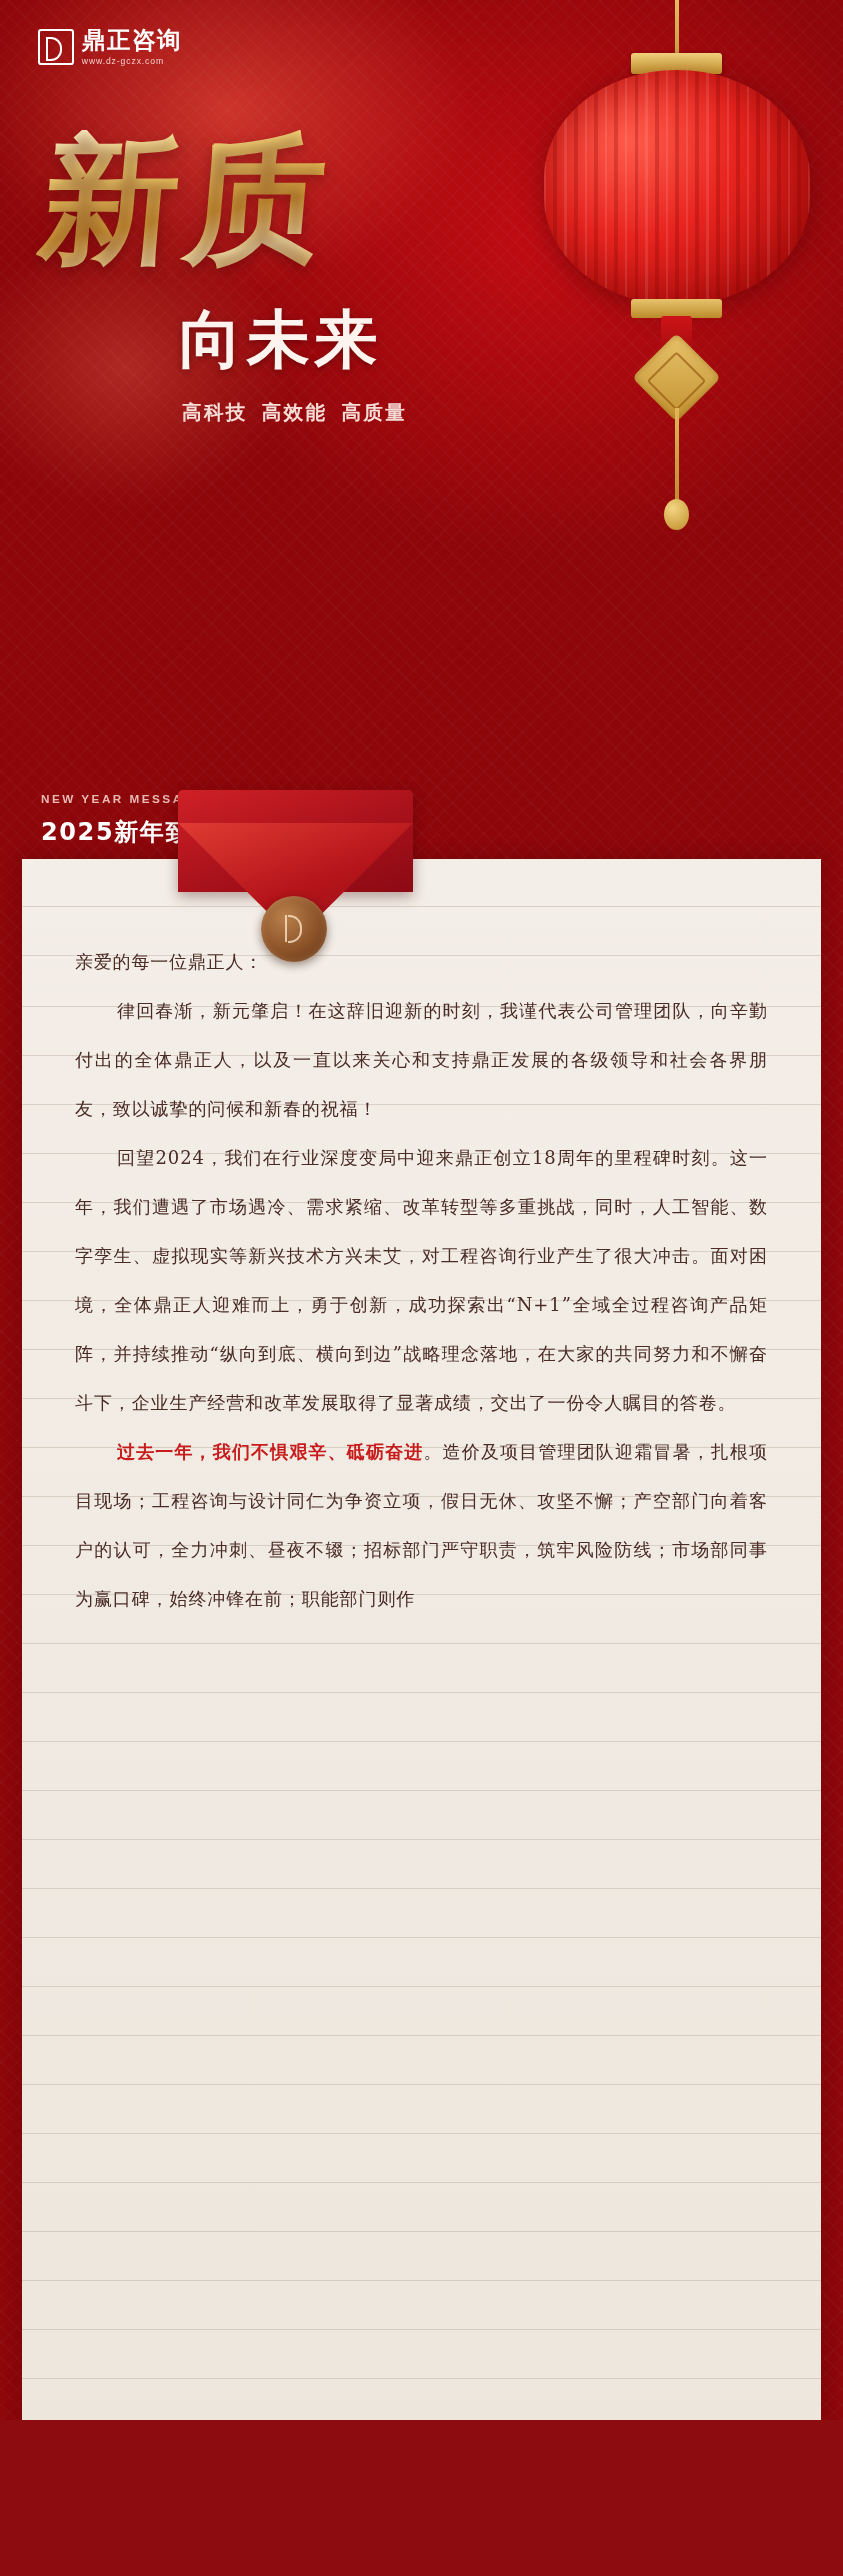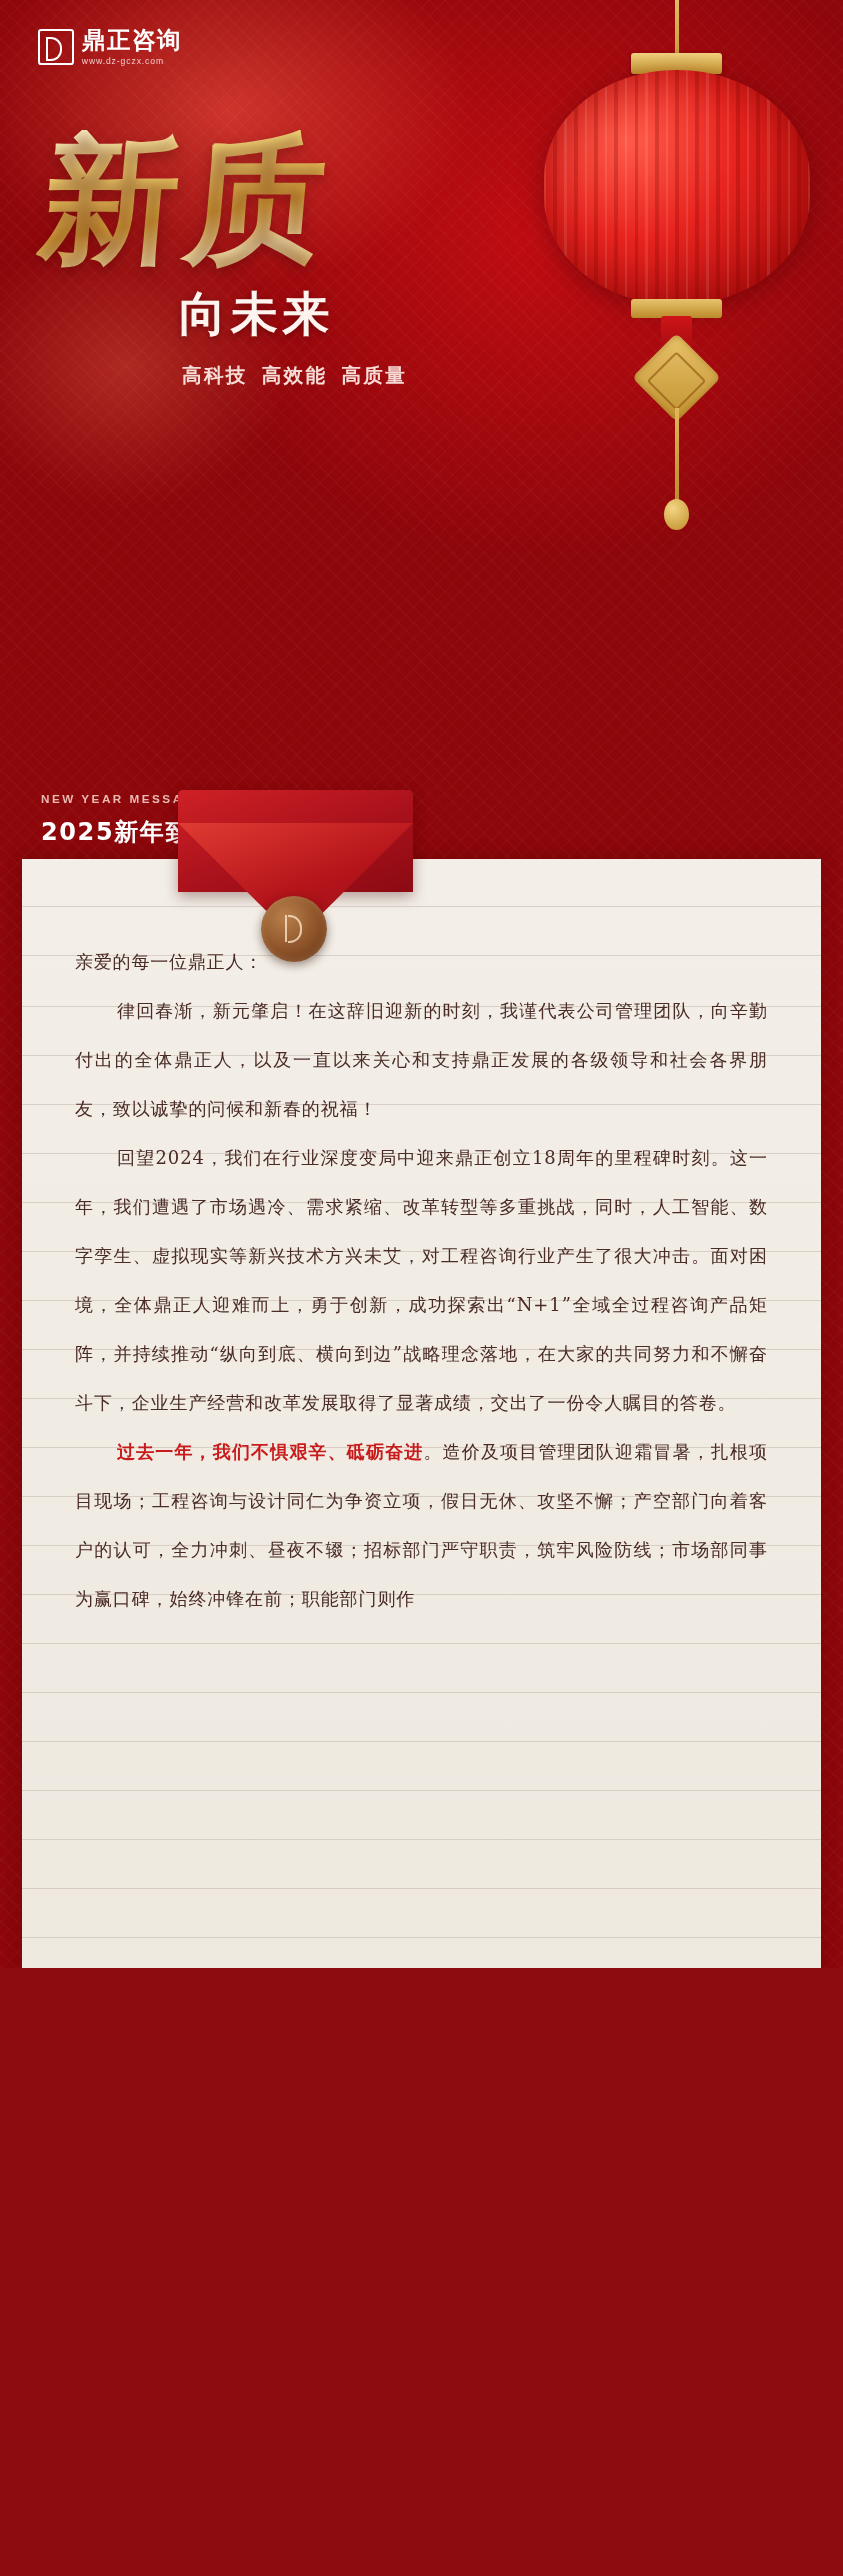--- a/index.html
+++ b/index.html
@@ -4,21 +4,21 @@
 <style>
   * { box-sizing: border-box; margin: 0; padding: 0; }
   html, body {
     width: 843px;
     background: #8d0c10;
     font-family: "Liberation Sans", sans-serif;
   }
   .page {
     position: relative;
     width: 843px;
-    height: 1968px;
+    height: 2420px;
     overflow: hidden;
     background:
       radial-gradient(ellipse 407px 297px at 227px 110px, rgba(255,90,70,0.55) 0%, rgba(200,20,20,0.08) 60%, rgba(0,0,0,0) 75%),
       radial-gradient(ellipse 235px 203px at 125px 368px, rgba(255,120,90,0.30) 0%, rgba(0,0,0,0) 70%),
       radial-gradient(ellipse 548px 469px at 548px 235px, rgba(196,12,18,0.9) 0%, rgba(140,6,10,1) 70%),
       linear-gradient(180deg, #9e0d12 0%, #a50f14 22%, #8e0a10 48%, #7d080d 100%);
   }
   
   .page::before {
     content:"";
@@ -141,24 +141,24 @@
     letter-spacing: 6.3px;
     background: linear-gradient(170deg,#fff3cf 0%,#f3d375 22%,#d9a33a 52%,#f7e3a6 72%,#c88f2c 100%);
     -webkit-background-clip: text;
     background-clip: text;
     color: transparent;
     -webkit-text-fill-color: transparent;
     text-shadow: 0 4.7px 12.5px rgba(60,0,0,0.35);
     transform: skewX(-5deg);
   }
   .headline-sub {
-    margin-top: 14px;
+    margin-top: 28px;
     margin-left: 138px;
     font-family: "DejaVu Serif", serif;
-    font-size: 47px;
+    font-size: 63px;
     font-weight: bold;
     letter-spacing: 4.7px;
     color: #fdf4ef;
     text-shadow: 0 2.3px 7.8px rgba(70,0,0,0.55);
   }
   .headline-tags {
     margin-top: 16px;
     margin-left: 141px;
     font-size: 19.6px;
     letter-spacing: 2.3px;

